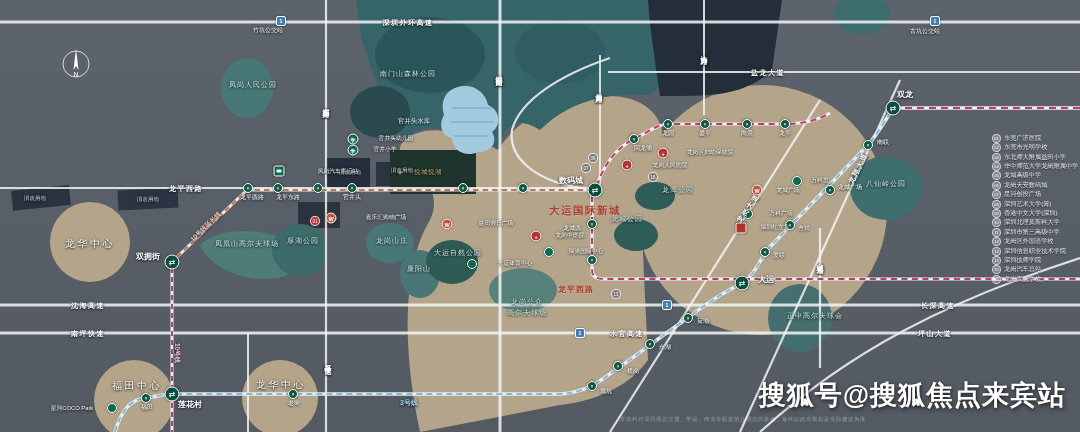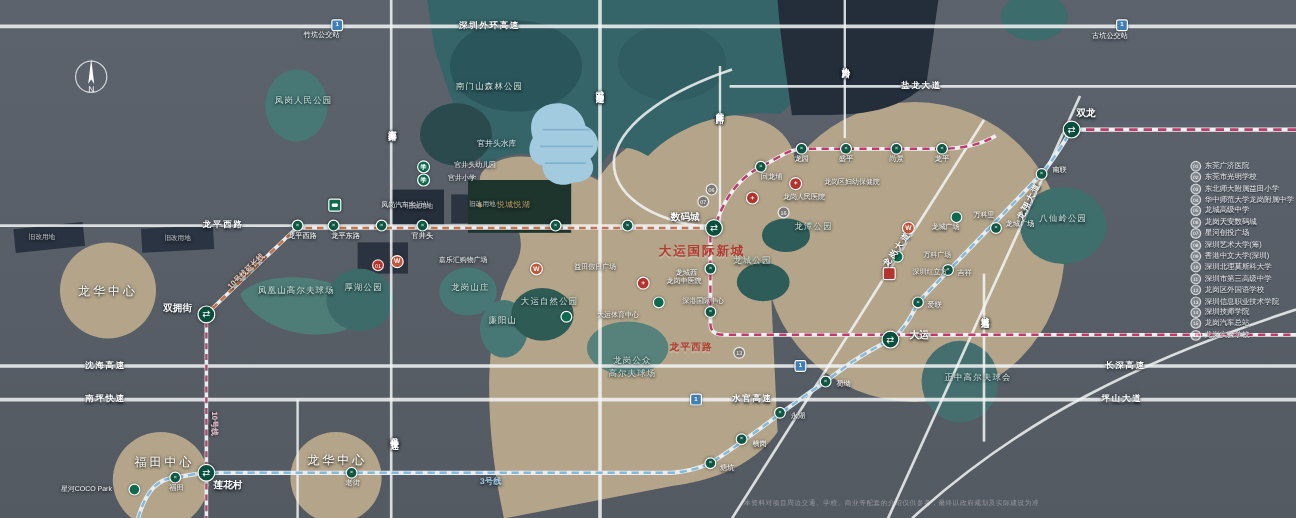--- a/index.html
+++ b/index.html
@@ -393,14 +393,15 @@
       <div class="sb-row">
         <span class="sb-badge">15</span>
         <span class="sb-label">龙岗汽车总站</span>
       </div>
       <div class="sb-row">
         <span class="sb-badge">16</span>
         <span class="sb-label">龙岗实验学校</span>
       </div>
     </div>
 
+  <div id="watermark">搜狐号@搜狐焦点来宾站</div>
   <div id="disclaimer">本资料对项目周边交通、学校、商业等配套的介绍仅供参考，最终以政府规划及实际建设为准</div>
 </div>
 
 </body></html>

